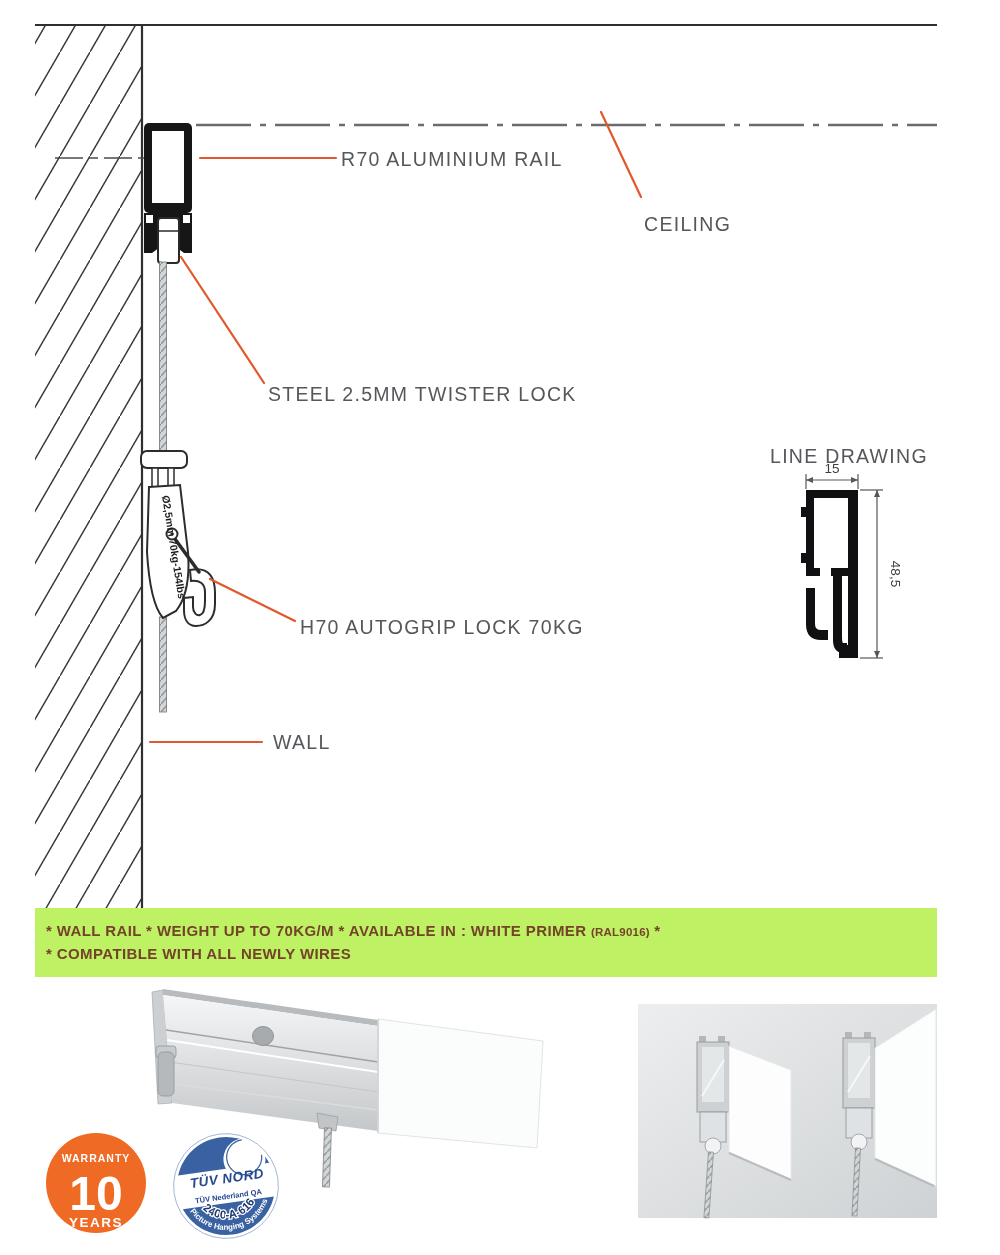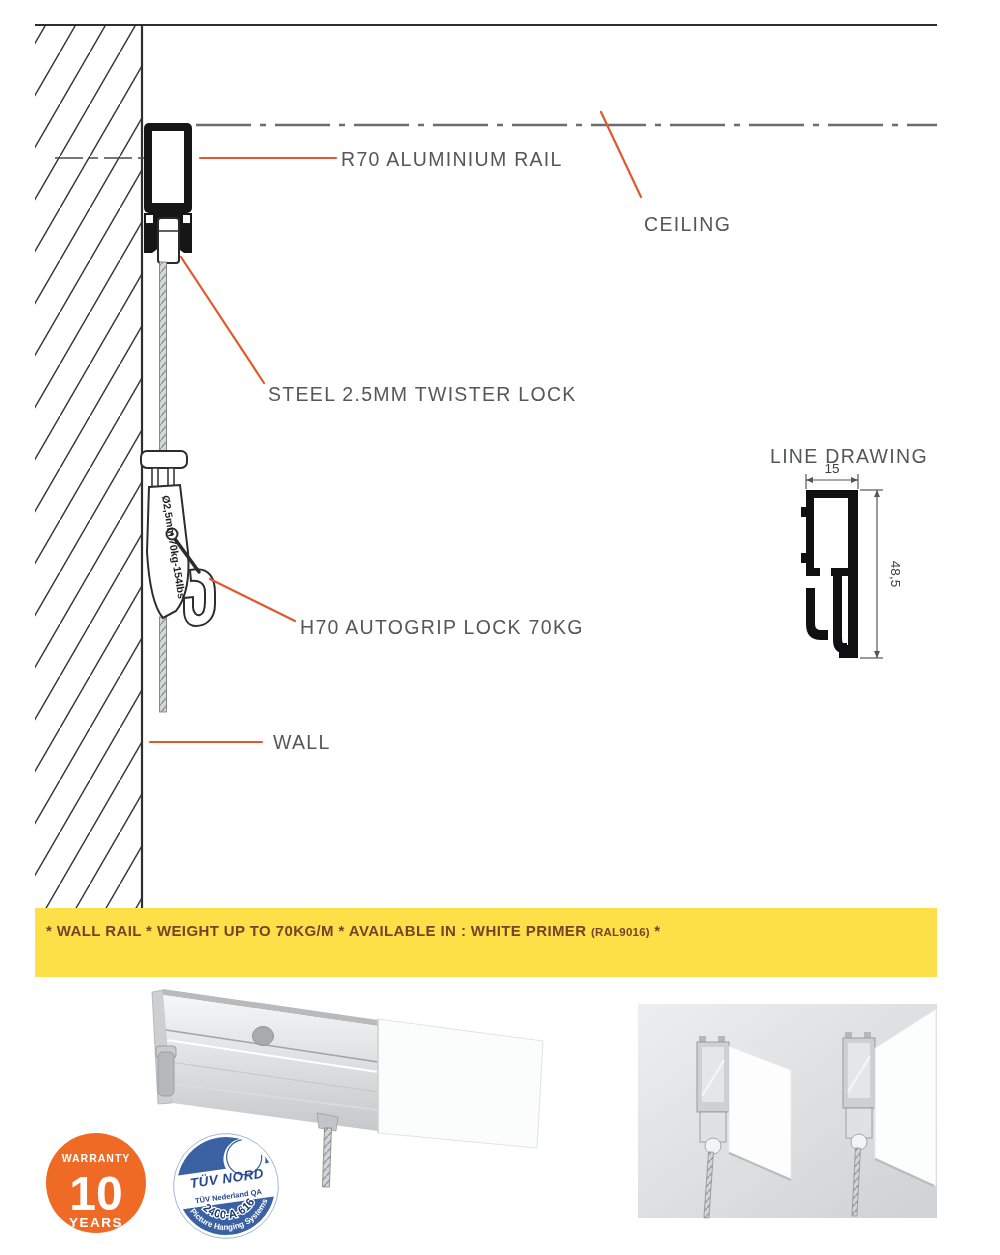--- a/index.html
+++ b/index.html
@@ -1,21 +1,21 @@
 <!DOCTYPE html>
 <html><head>
 <meta charset="utf-8">
 <style>
   html,body{margin:0;padding:0;background:#fff;}
   .page{position:relative;width:1000px;height:1255px;background:#fff;overflow:hidden;
         font-family:"Liberation Sans",sans-serif;}
   .page svg{position:absolute;left:0;top:0;}
   .lbl{fill:#56575b;font-size:19.5px;letter-spacing:1.3px;font-family:"Liberation Sans",sans-serif;}
   .dimtxt{fill:#3f3f42;font-size:13.5px;font-family:"Liberation Sans",sans-serif;}
-  .banner{position:absolute;left:35px;top:908px;width:902px;height:69px;background:#fde047;
+  .banner{position:absolute;left:35px;top:908px;width:902px;height:69px;background:#bef264;
           box-sizing:border-box;padding:12px 0 0 11px;color:#74432A;font-weight:bold;
           font-size:15px;letter-spacing:.4px;line-height:22px;white-space:nowrap;}
   .banner .small{font-size:11.5px;letter-spacing:.2px;}
   .badge-txt{fill:#fff;font-family:"Liberation Sans",sans-serif;font-weight:bold;}
   .tuv-blue{fill:#27498e;font-family:"Liberation Sans",sans-serif;font-weight:bold;}
 </style>
 </head>
 <body>
 
 <div class="page">
@@ -195,15 +195,16 @@
       <textPath href="#tuvCert" startOffset="50%">2400-A-616</textPath>
     </text>
     <text font-size="8" font-weight="bold" fill="#fff" font-family="Liberation Sans, sans-serif" text-anchor="middle">
       <textPath href="#tuvTag" startOffset="50%">Picture Hanging Systems</textPath>
     </text>
   </g>
 </svg>
 
 <div class="banner">
   <div><span>* WALL RAIL * WEIGHT UP TO 70KG/M * AVAILABLE IN : WHITE PRIMER </span><span class="small">(RAL9016)</span><span> *</span></div>
+  <div>* COMPATIBLE WITH ALL NEWLY WIRES</div>
 </div>
 
 </div>
 
 </body></html>

